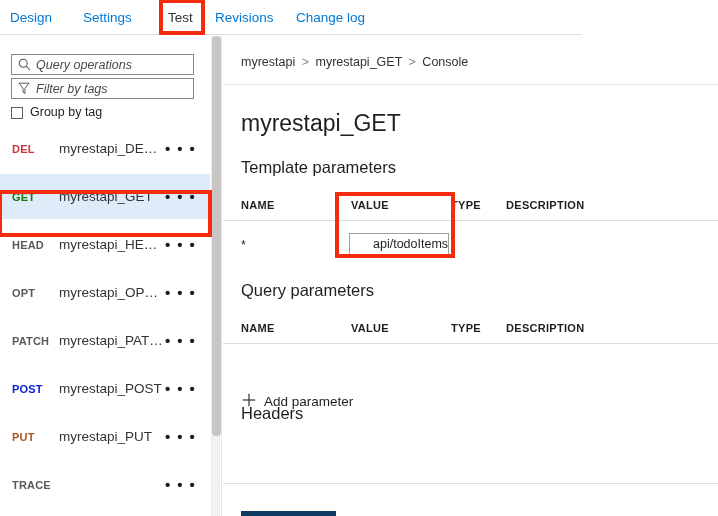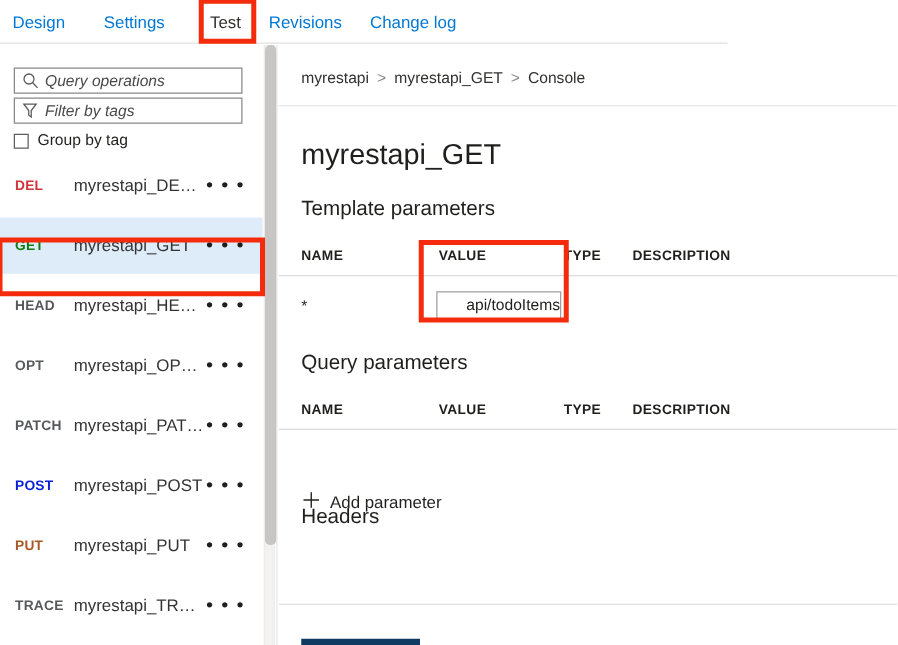--- a/index.html
+++ b/index.html
@@ -239,21 +239,20 @@
           <div class="opname">myrestapi_POST</div>
           <div class="dots">• • •</div>
         </div>
         <div class="oprow" style="top: 288px;">
           <div class="verb" style="color: rgb(168, 88, 36);">PUT</div>
           <div class="opname">myrestapi_PUT</div>
           <div class="dots">• • •</div>
         </div>
         <div class="oprow" style="top: 336px;">
           <div class="verb" style="color: rgb(87, 89, 90);">TRACE</div>
-          <div class="opname">myrestapi_TR…</div>
           <div class="dots">• • •</div>
         </div>
       </div>
   </div>
 
   <div id="sb-track">
     <div id="sb-thumb"></div>
   </div>
 
   <div id="main">

